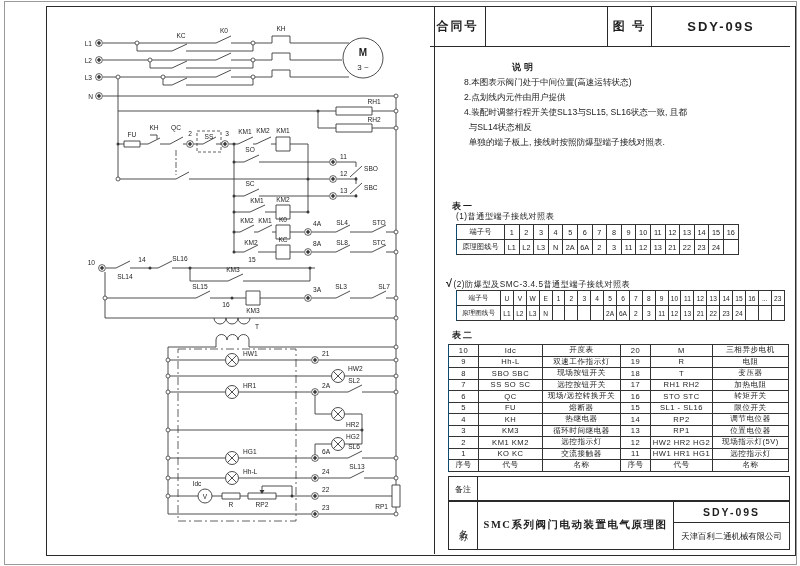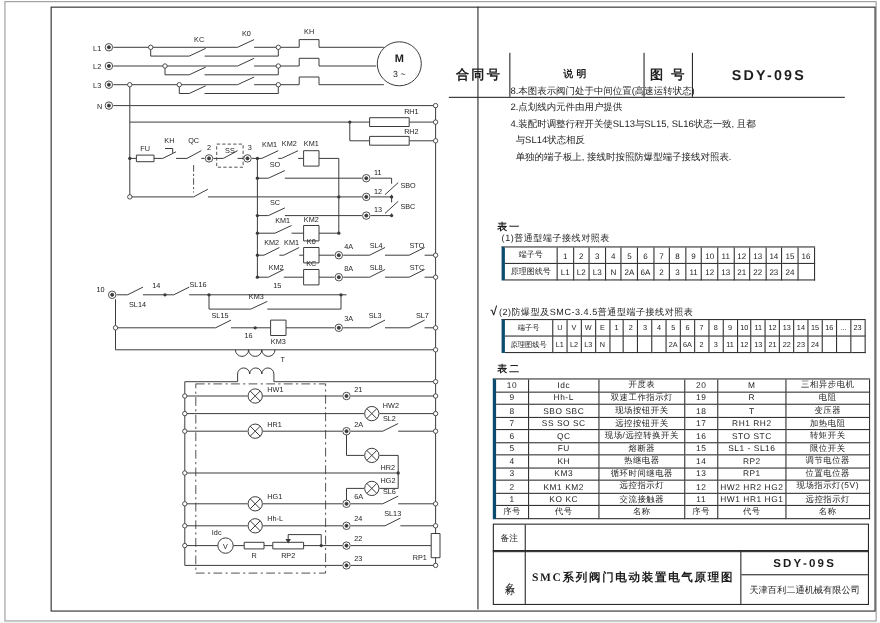--- a/index.html
+++ b/index.html
@@ -2,35 +2,35 @@
 <html><head>
 <meta charset="utf-8">
 <style>
   html,body{margin:0;padding:0;background:#e8e8e8;}
   #page{position:relative;width:800px;height:566px;background:#ffffff;
         font-family:"Liberation Sans","DejaVu Sans",sans-serif;color:#1d1d1d;overflow:hidden;}
   .thinborder{position:absolute;left:4px;top:1px;width:791px;height:562px;border:1px solid #9a9a9a;}
   .frame{position:absolute;left:46px;top:6px;width:748px;height:548px;border:1.6px solid #2a2a2a;}
   .vdivider{position:absolute;left:434px;top:6px;width:0;height:548px;border-left:1.4px solid #2a2a2a;}
   
-  .title-row{position:absolute;left:408px;top:6px;width:360px;height:40px;display:grid;
-             grid-template-columns:56px 122px 44px 138px;border-bottom:1.4px solid #2a2a2a;margin-top:42px;}
+  .title-row{position:absolute;left:430px;top:6px;width:360px;height:40px;display:grid;
+             grid-template-columns:56px 122px 44px 138px;border-bottom:1.4px solid #2a2a2a;}
   .title-cell{border-right:1.2px solid #2a2a2a;display:flex;align-items:center;justify-content:center;}
   .title-cell:last-child{border-right:none;}
   .cn-label{font-size:12px;letter-spacing:2px;font-weight:bold;}
   .dwg-no{font-size:13px;font-weight:bold;letter-spacing:2px;}
   
   #notes{position:absolute;left:444px;top:60px;width:348px;font-size:8.6px;line-height:15px;margin-left:20px;}
   #notes .heading{padding-left:48px;font-size:9px;font-weight:bold;letter-spacing:3px;}
   .note-line{white-space:pre;}
   .sec-label{position:absolute;font-size:9px;font-weight:bold;letter-spacing:2px;}
   .sub-caption{position:absolute;font-size:8.2px;letter-spacing:0.5px;}
   .checkmark{font-size:11px;font-weight:bold;margin-right:1px;}
   
-  .tgrid{position:absolute;display:grid;border-top:1px solid #333;border-left:3px solid #0c4a6e;background:#fff;}
+  .tgrid{position:absolute;display:grid;border-top:1px solid #333;border-left:1px solid #0c4a6e;background:#fff;}
   .tgrid .cell{border-right:1px solid #333;border-bottom:1px solid #333;display:flex;
                align-items:center;justify-content:center;overflow:hidden;}
   #t1a{left:456px;top:224px;grid-template-columns:48px repeat(16,14.6px);grid-auto-rows:15px;font-size:7.3px;}
   #t1b{left:456px;top:290px;grid-template-columns:44px repeat(22,12.9px);grid-auto-rows:15px;font-size:6.6px;}
   #t2{left:448px;top:344px;grid-template-columns:30px 64px 78px 30px 62px 76px;grid-auto-rows:11.5px;font-size:7.6px;}
   #t2 .cell{letter-spacing:0.5px;}
   
   .remark-row{position:absolute;left:448px;top:476px;width:340px;height:24px;border:1.2px solid #2a2a2a;
               display:grid;grid-template-columns:29px 1fr;}
   .remark-row .lbl{border-right:1.2px solid #2a2a2a;display:flex;align-items:center;justify-content:center;font-size:8px;}

